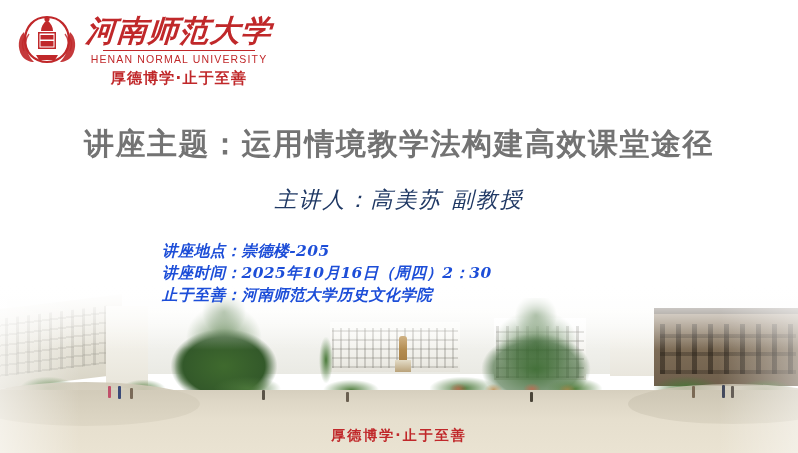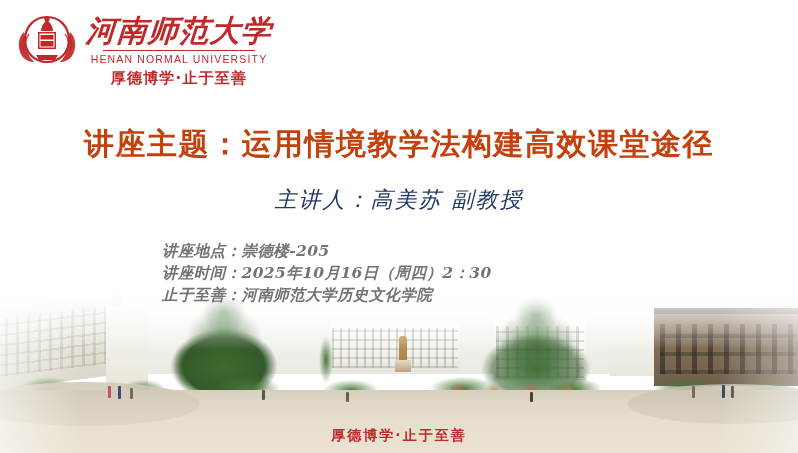--- a/index.html
+++ b/index.html
@@ -72,21 +72,21 @@
 
   
   .lecture-title{
     position:absolute;
     left:0;right:0;top:124px;
     text-align:center;
     font-family:"DejaVu Sans","Liberation Sans",sans-serif;
     font-weight:700;
     font-size:30px;
     letter-spacing:1.5px;
-    color:#c2410c;
+    color:#737373;
     white-space:nowrap;
   }
 
   
   .speaker{
     position:absolute;
     left:0;right:0;top:185px;
     text-align:center;
     font-family:"DejaVu Serif","Liberation Serif",serif;
     font-weight:400;
@@ -99,21 +99,21 @@
 
   
   .info-block{
     position:absolute;
     left:162px;top:240px;
     font-family:"DejaVu Serif","Liberation Serif",serif;
     font-style:italic;
     font-weight:700;
     font-size:15.5px;
     line-height:22px;
-    color:#737373;
+    color:#1d4ed8;
     letter-spacing:0.4px;
     white-space:nowrap;
     z-index:5;
   }
   .info-line{display:block;}
 
   
   .photo{
     position:absolute;
     left:0;bottom:0;

